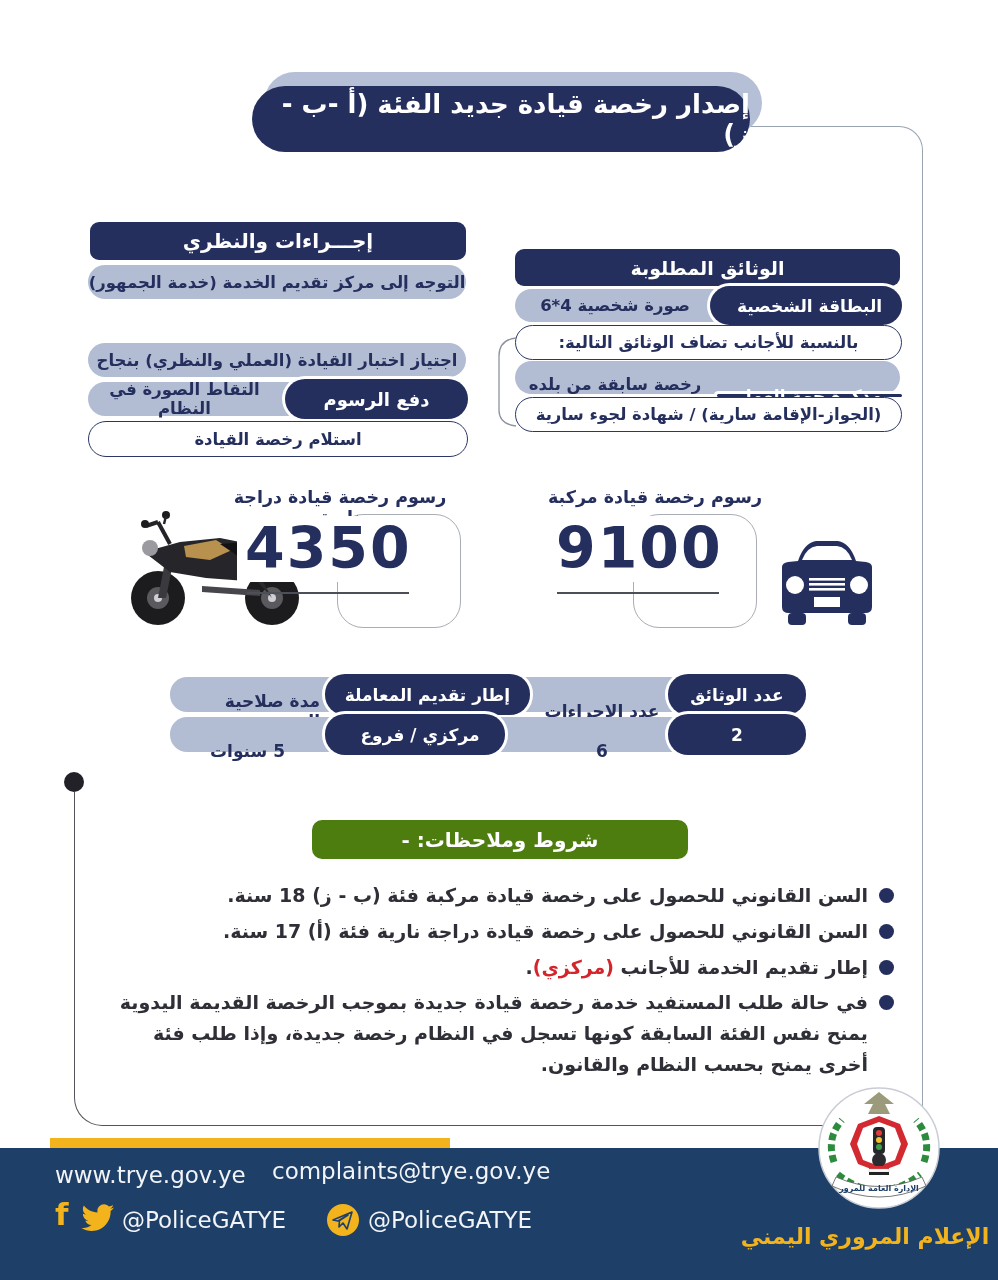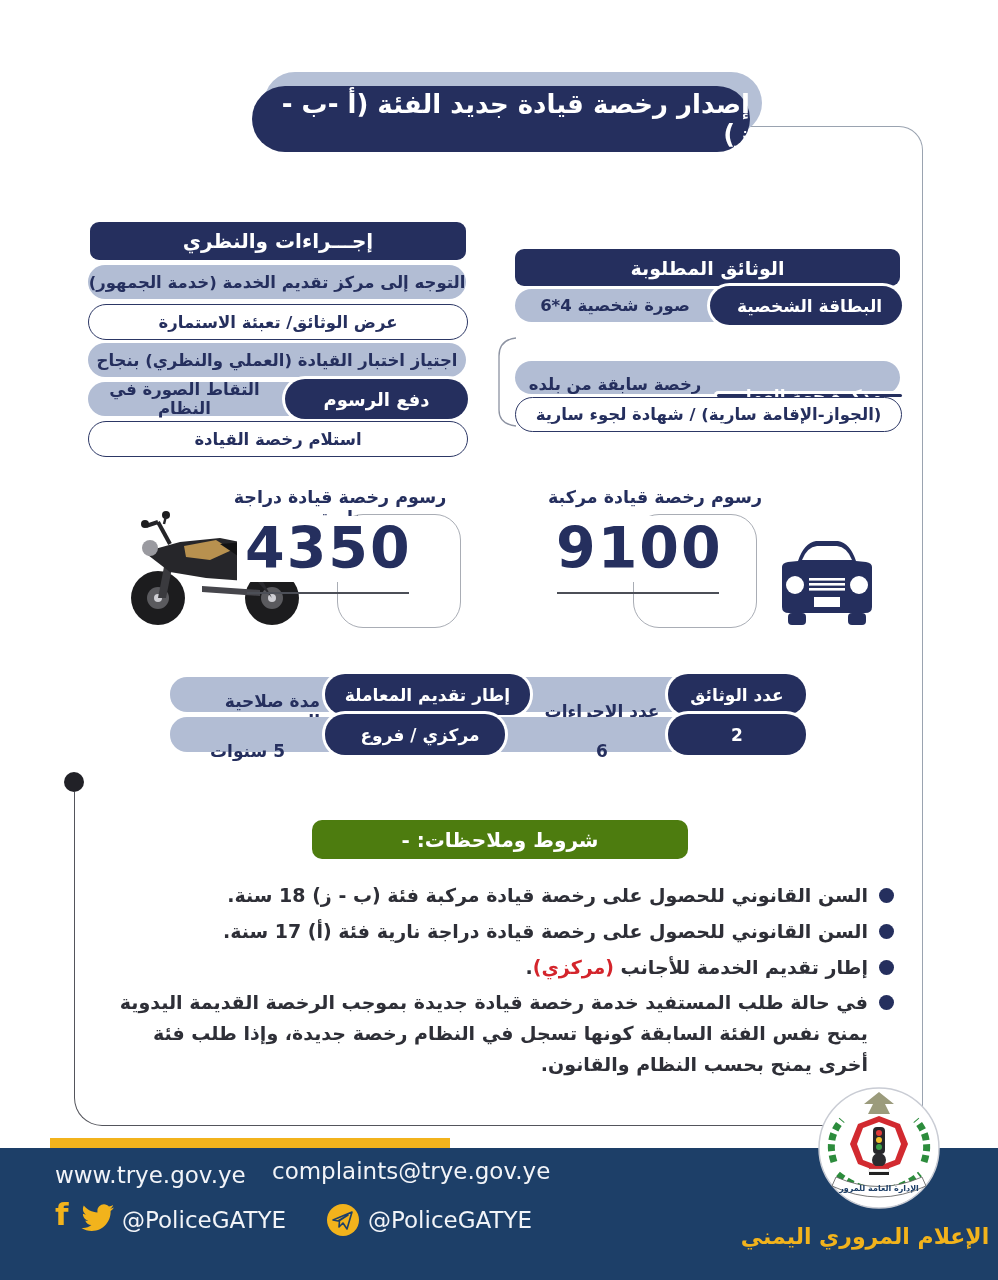--- a/index.html
+++ b/index.html
@@ -68,33 +68,33 @@
 
   <div class="line-right"></div>
   <div class="line-left"></div>
   <div class="dot-left"></div>
 
   <div class="title-back"></div>
   <div class="title-pill">إصدار رخصة قيادة جديد الفئة (أ -ب - ز)</div>
 
   <div class="sec-header" style="left:90px;top:222px;width:376px;height:38px;font-size:20px;">إجـــراءات والنظري</div>
   <div class="pill light" style="left:88px;top:265px;width:378px;height:34px;">التوجه إلى مركز تقديم الخدمة (خدمة الجمهور)</div>
-  <div class="pill outline" style="left:88px;top:304px;width:378px;height:34px;">عرض الوثائق/ تعبئة الاستمارة</div>
   <div class="pill light" style="left:88px;top:343px;width:378px;height:34px;">اجتياز اختبار القيادة (العملي والنظري) بنجاح</div>
   <div class="pill light" style="left:88px;top:382px;width:378px;height:34px;justify-content:flex-end;">
     <span style="width:193px;text-align:center;">التقاط الصورة في النظام</span>
     <span class="dark-part" style="right:-2px;width:183px;font-size:18px;">دفع الرسوم</span>
   </div>
   <div class="pill outline" style="left:88px;top:421px;width:378px;height:34px;">استلام رخصة القيادة</div>
 
   <div class="sec-header" style="left:515px;top:249px;width:385px;height:37px;font-size:19px;">الوثائق المطلوبة</div>
   <div class="pill light" style="left:515px;top:289px;width:385px;height:33px;justify-content:flex-end;">
     <span style="width:200px;text-align:center;">صورة شخصية 4*6</span>
     <span class="dark-part" style="right:-2px;width:185px;font-size:17px;padding-left:7px;">البطاقة الشخصية</span>
   </div>
+  <div class="pill outline" style="left:515px;top:325px;width:385px;height:33px;">بالنسبة للأجانب تضاف الوثائق التالية:</div>
   <div class="pill light" style="left:515px;top:361px;width:385px;height:33px;justify-content:flex-end;align-items:flex-end;">
     <span style="width:200px;text-align:center;">رخصة سابقة من بلده</span>
     <span class="dark-part" style="right:-2px;width:185px;font-size:17px;margin-top:36px;">مذكرة جهة العمل</span>
   </div>
   <div class="pill outline" style="left:515px;top:397px;width:385px;height:33px;">(الجواز-الإقامة سارية) / شهادة لجوء سارية</div>
   <svg class="docs-brace" width="20" height="100" viewBox="0 0 20 100">
     <path d="M19,6 Q2,8 2,24 L2,78 Q2,92 19,94" fill="none" stroke="#8d93a2" stroke-width="1.3"></path>
   </svg>
 
   <svg class="logoMoto" style="position:absolute;left:110px;top:500px;" width="210" height="130" viewBox="0 0 210 130">

